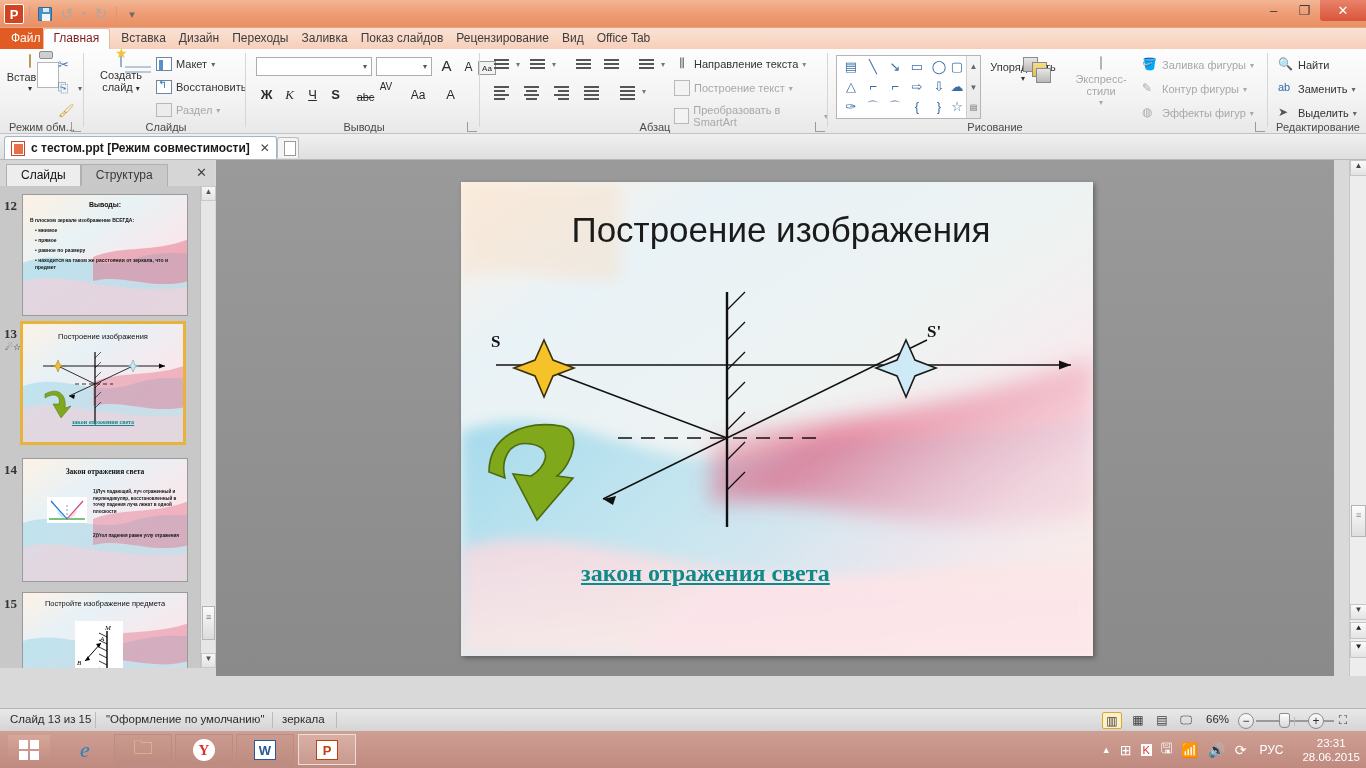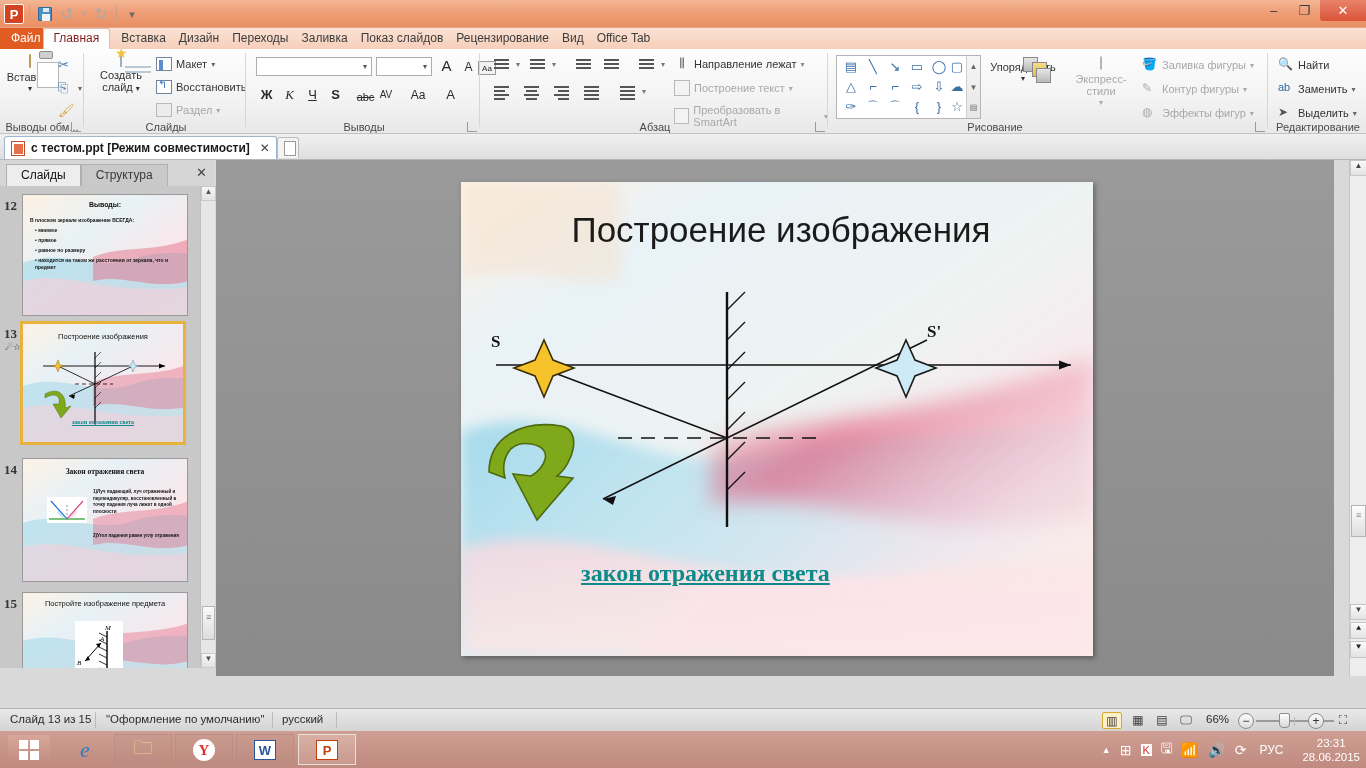--- a/index.html
+++ b/index.html
@@ -260,21 +260,21 @@
       <div class="smallbtn" style="left:58px;top:8px">
         <span class="icbox" style="color:#4f7dab;font-size:13px">✂</span>
       </div>
       <div class="smallbtn" style="left:58px;top:31px">
         <span class="icbox" style="color:#4f7dab;font-size:13px">⎘</span>
         <span style="font-size:8px;color:#666">▾</span>
       </div>
       <div class="smallbtn" style="left:58px;top:54px">
         <span class="icbox" style="color:#d8a33a;font-size:13px">🖌</span>
       </div>
-      <div class="grp-label">Выводы обм...</div>
+      <div class="grp-label">Режим обм...</div>
       <div class="dlg-launch"></div>
       <div class="grp-sep" style="right:0"></div>
     </div>
 
     <div class="grp" style="left:86px;width:160px">
       <div class="bigbtn" style="left:6px;top:5px;width:58px">
         <span class="i-newslide"></span>
         <span class="lbl" style="margin-top:3px">Создать</span>
         <span class="lbl"><span>слайд</span> <span style="font-size:8px">▾</span></span>
       </div>
@@ -306,21 +306,21 @@
         <span class="caret">▾</span>
       </div>
       <div class="fbtn" style="left:188px;top:7px;font-size:15px"><span>A</span></div>
       <div class="fbtn" style="left:210px;top:8px;font-size:12px"><span>A</span></div>
 
       <div class="fbtn" style="left:8px;top:36px;font-weight:bold"><span>Ж</span></div>
       <div class="fbtn" style="left:31px;top:36px;font-style:italic;font-family:'Liberation Serif',serif"><span>К</span></div>
       <div class="fbtn" style="left:54px;top:36px;text-decoration:underline"><span>Ч</span></div>
       <div class="fbtn" style="left:77px;top:36px;font-weight:bold"><span>S</span></div>
       <div class="fbtn" style="left:107px;top:38px;font-size:11px;text-decoration:line-through"><span>abc</span></div>
-      <div class="fbtn" style="left:124px;top:36px;font-size:10px;width:28px"><span>AV</span></div>
+      <div class="fbtn" style="left:124px;top:28px;font-size:10px;width:28px"><span>AV</span></div>
       <div class="fbtn" style="left:156px;top:36px;font-size:12px;width:28px"><span>Aa</span></div>
       <div class="fbtn" style="left:192px;top:36px;font-size:13px"><span>A</span></div>
       <div class="fbtn" style="left:136px;top:6px;font-size:0"></div>
       <div class="fbtn" style="left:228px;top:8px;width:22px;height:24px">
         <span style="display:inline-block;width:18px;height:14px;border:1px solid #9a9a9a;background:#f2f2f2;font-size:8px;line-height:13px">Aa</span>
       </div>
       <div class="grp-label">Выводы</div>
       <div class="dlg-launch"></div>
       <div class="grp-sep" style="right:0"></div>
     </div>
@@ -402,21 +402,21 @@
             <span></span>
             <span></span>
             <span></span>
             <span></span>
           </div>
         </div>
       <div class="fbtn" style="left:157px;top:33px;font-size:8px;width:10px;color:#777">▾</div>
 
       <div class="smallbtn" style="left:192px;top:7px">
         <span class="icbox" style="font-size:12px;color:#555;text-align:center">⫼</span>
-        <span>Направление лежат</span>
+        <span>Направление текста</span>
         <span style="font-size:8px;color:#888">▾</span>
       </div>
       <div class="smallbtn dis" style="left:192px;top:31px">
         <span class="icbox" style="border:1px solid #b9b9b9;background:#f3f3f3"></span>
         <span>Построение текст</span>
         <span style="font-size:8px">▾</span>
       </div>
       <div class="smallbtn dis" style="left:192px;top:55px">
         <span class="icbox" style="border:1px solid #b9b9b9;background:#f3f3f3"></span>
         <span>Преобразовать в SmartArt</span>
@@ -765,21 +765,21 @@
     <div class="vs-btn" style="top:444px">▼</div>
     <div class="vs-nav" style="top:462px">⯅</div>
     <div class="vs-nav" style="top:481px">⯆</div>
   </div>
 
   <div class="statusbar">
     <div class="st-item" style="left:10px">Слайд 13 из 15</div>
     <div class="st-sep" style="left:95px"></div>
     <div class="st-item" style="left:106px">"Оформление по умолчанию"</div>
     <div class="st-sep" style="left:272px"></div>
-    <div class="st-item" style="left:282px">русский</div>
+    <div class="st-item" style="left:282px">зеркала</div>
     <div class="st-sep" style="left:336px"></div>
 
     <div class="viewbtn active" style="left:1102px">▥</div>
     <div class="viewbtn" style="left:1128px">▦</div>
     <div class="viewbtn" style="left:1152px">▤</div>
     <div class="viewbtn" style="left:1176px">🖵</div>
     <div class="st-item" style="left:1206px">66%</div>
     <div class="zcirc" style="left:1238px">−</div>
     <div class="zoomslider" style="left:1256px;width:78px"></div>
     <div class="st-sep" style="left:1294px;height:9px;top:8px"></div>

